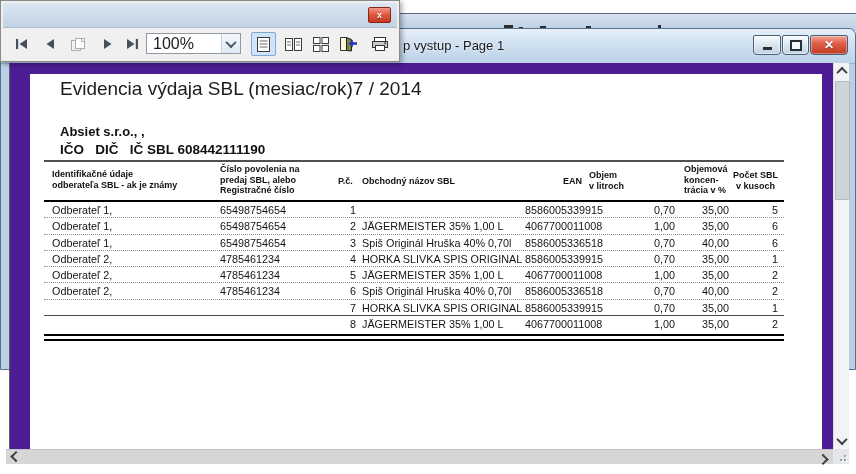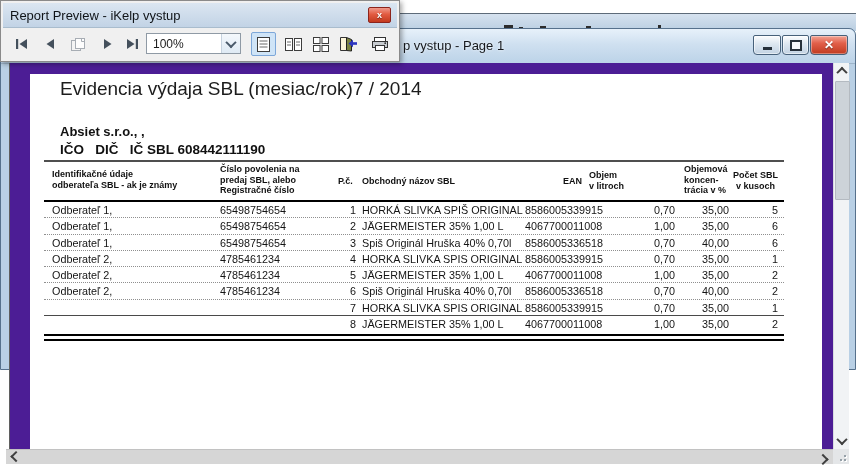--- a/index.html
+++ b/index.html
@@ -148,21 +148,21 @@
   .tool{position:absolute;top:4px;height:24px;display:flex;align-items:center;justify-content:center;background:transparent;border:1px solid transparent;box-sizing:border-box;}
   .t-first{left:8px;width:22px;}
   .t-prev{left:36px;width:22px;}
   .t-copy{left:62px;width:26px;}
   .t-next{left:94px;width:22px;}
   .t-last{left:118px;width:22px;}
   .zoom-combo{
     position:absolute;left:143px;top:5px;width:95px;height:21px;box-sizing:border-box;
     background:#fff;border:1px solid #8f9aa5;display:flex;align-items:center;
   }
-  .zoom-text{font-size:12px;color:#1c1c1c;padding-left:6px;flex:1;}
+  .zoom-text{font-size:16px;color:#1c1c1c;padding-left:6px;flex:1;}
   .combo-btn{
     width:19px;height:100%;box-sizing:border-box;border-left:1px solid #c6d2de;
     background:linear-gradient(#f4f8fc,#dfeaf4);
     display:flex;align-items:center;justify-content:center;
   }
   .view-btn{border-radius:2px;}
   .t-view1{left:248px;width:25px;background:#cfe4f7;border-color:#7da7d9;}
   .t-view2{left:278px;width:25px;}
   .t-view4{left:305px;width:25px;}
   .t-exit{left:333px;width:24px;}
@@ -216,21 +216,20 @@
 trácia v %</span>
           <span class="hcell h-count">Počet SBL
 v kusoch</span>
         </div>
         <div id="table-body">
 
         <div class="trow">
             <span class="tcell c1">Odberateľ 1,</span>
             <span class="tcell c2">65498754654</span>
             <span class="tcell c3">1</span>
-            <span class="tcell c4">HORKÁ SLIVKA SPIŠ ORIGINAL</span>
             <span class="tcell c5">8586005339915</span>
             <span class="tcell c6">0,70</span>
             <span class="tcell c7">35,00</span>
             <span class="tcell c8">5</span>
           </div>
             <div class="trow">
             <span class="tcell c1">Odberateľ 1,</span>
             <span class="tcell c2">65498754654</span>
             <span class="tcell c3">2</span>
             <span class="tcell c4">JÄGERMEISTER 35% 1,00 L</span>
@@ -325,21 +324,20 @@
   </div>
   <div class="corner-grip">
     <span class="grip-dot" style="right:3px;bottom:3px;"></span>
     <span class="grip-dot" style="right:7px;bottom:3px;"></span>
     <span class="grip-dot" style="right:3px;bottom:7px;"></span>
   </div>
 </div>
 
 <div class="preview-window">
   <div class="p-titlebar">
-    <span class="p-title">Report Preview - iKelp vystup</span>
     <div class="p-close">
         <span class="glyph-x">x</span>
       </div>
   </div>
   <div class="p-toolbar">
 
     <div class="tool t-first">
       <svg width="14" height="12" viewBox="0 0 14 12">
         <rect x="1" y="1" width="2.2" height="10" fill="#44505c"></rect>
         <path d="M12 1 L4.5 6 L12 11 Z" fill="#44505c"></path>

